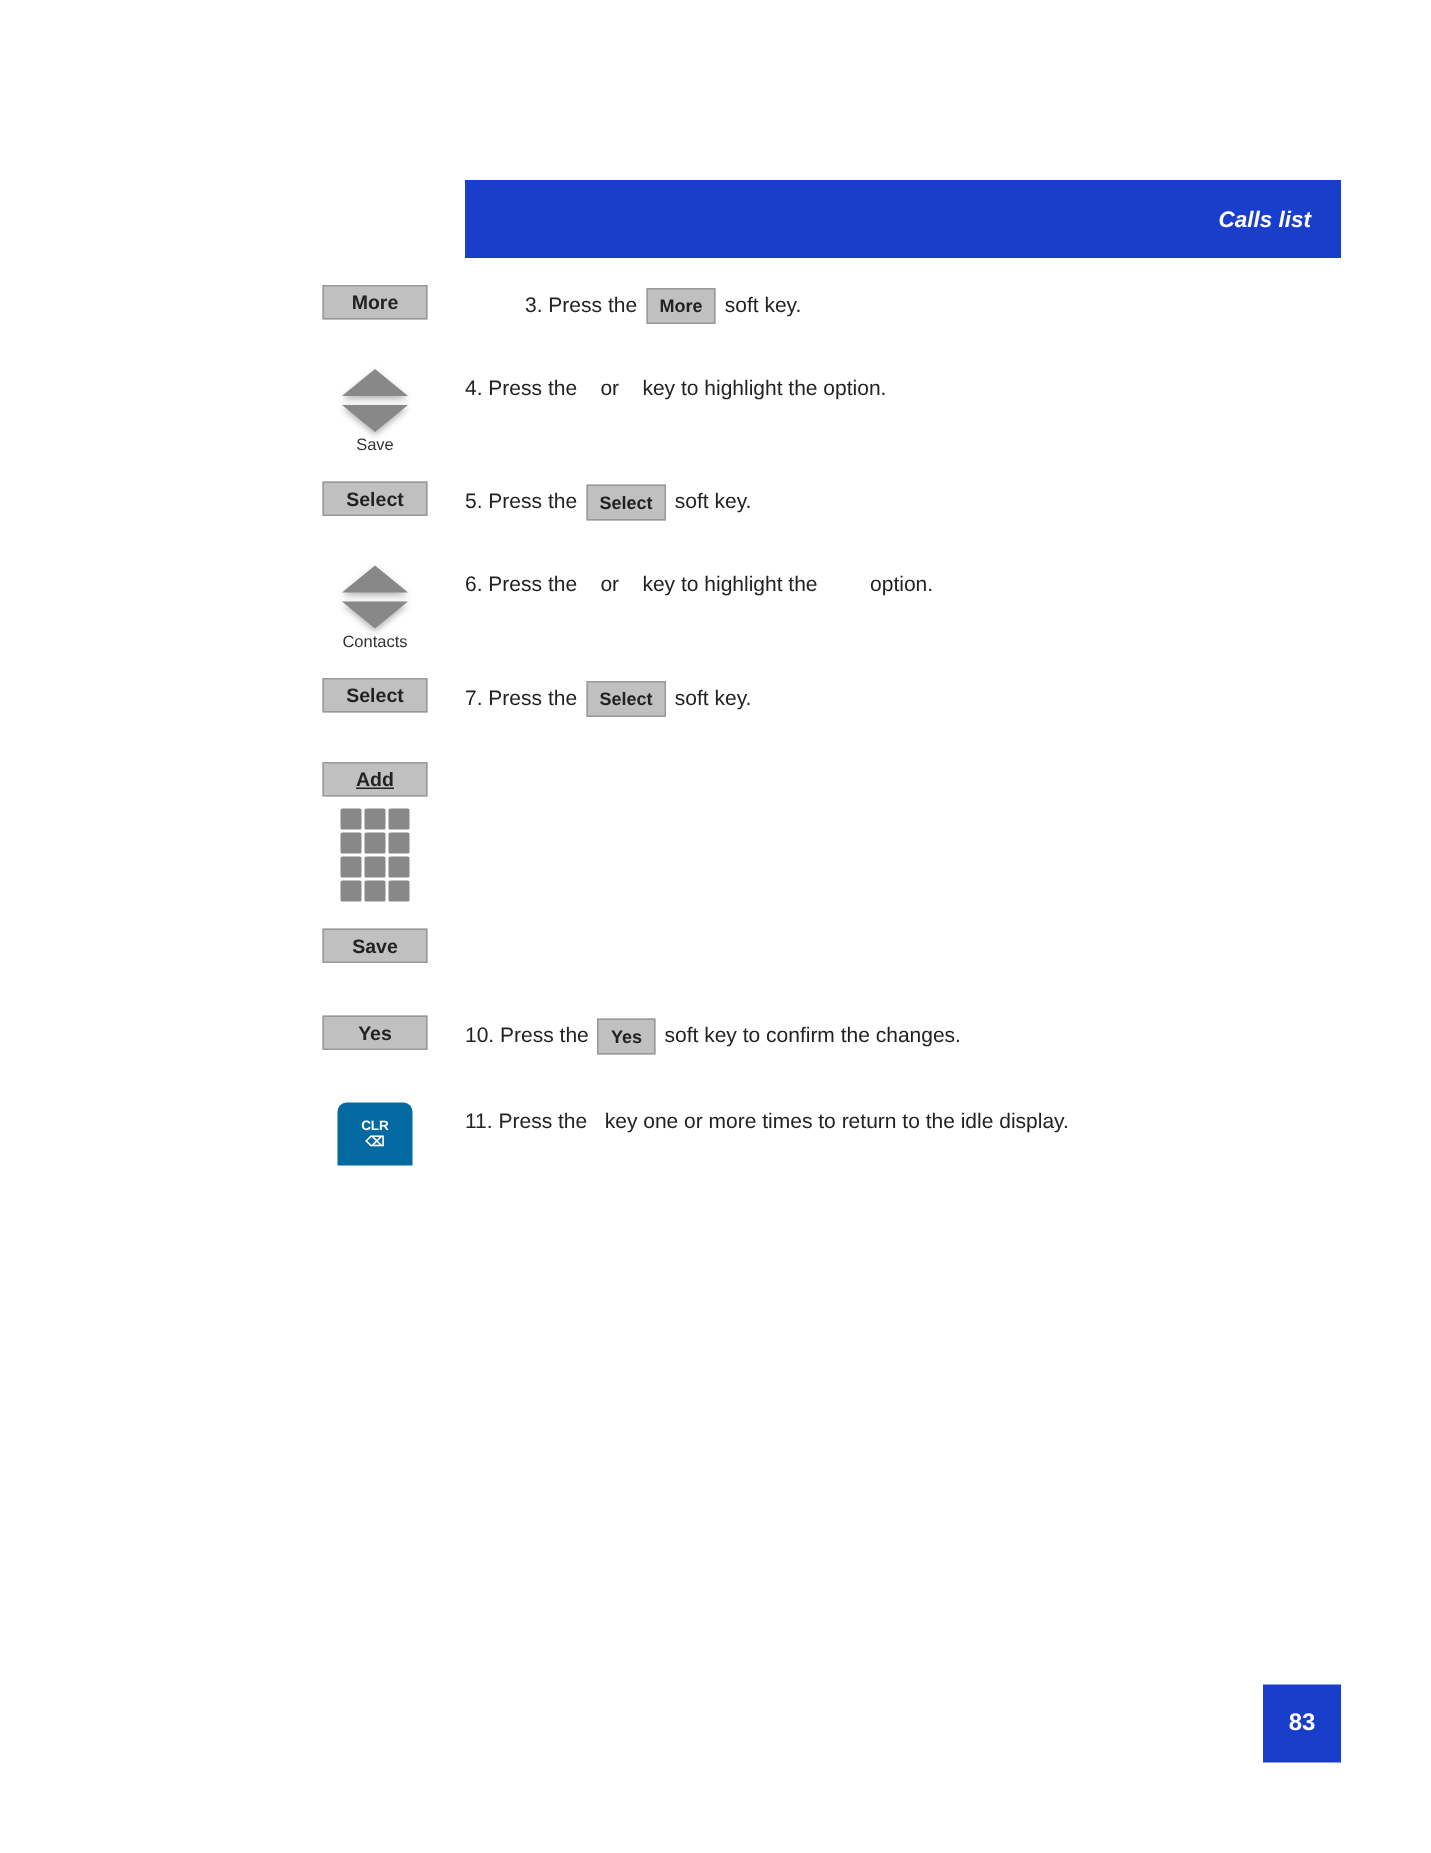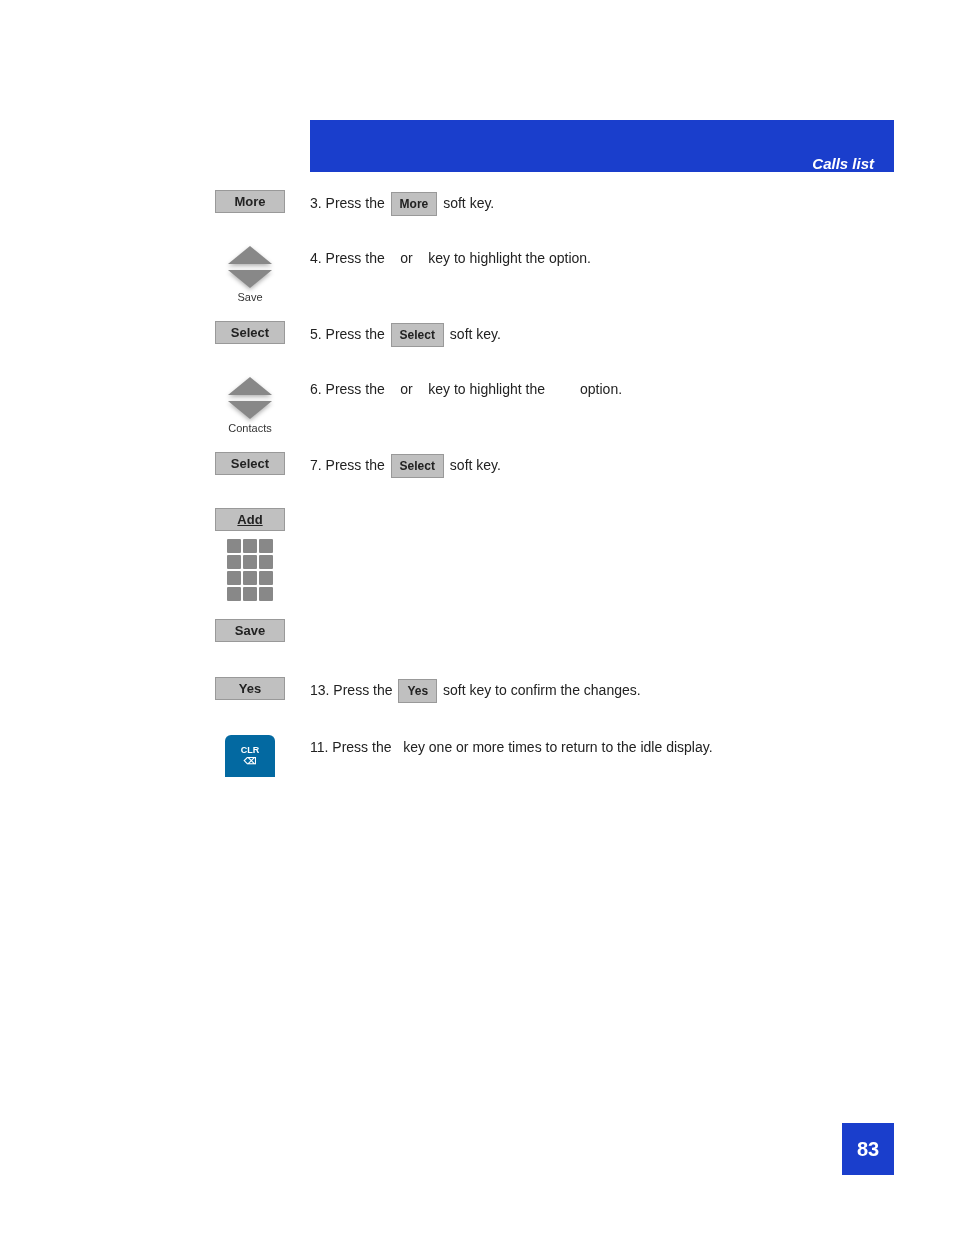--- a/index.html
+++ b/index.html
@@ -22,21 +22,21 @@
 
     
     .header-banner {
       position: absolute;
       top: 120px;
       left: 310px;
       right: 60px;
       height: 52px;
       background-color: #1a3ecc;
       display: flex;
-      align-items: flex-end;
+      align-items: center;
       justify-content: flex-end;
       padding-right: 20px;
     }
     .header-title {
       color: #ffffff;
       font-weight: bold;
       font-size: 15px;
       font-style: italic;
     }
 
@@ -136,21 +136,21 @@
       position: absolute;
       bottom: 60px;
       right: 60px;
       width: 52px;
       height: 52px;
       background-color: #1a3ecc;
       display: flex;
       align-items: center;
       justify-content: center;
       color: #ffffff;
-      font-size: 20px;
+      font-size: 16px;
       font-weight: bold;
     }
 
     .step-num {
       min-width: 28px;
       font-size: 14px;
     }
 
     .inline-btn {
       display: inline-block;
@@ -179,21 +179,21 @@
 
 <div class="page-container">
 
   <div class="header-banner">
     <span class="header-title">Calls list</span>
   </div>
 
   <div class="content-area">
 
 
-    <div class="step-row" style="margin-bottom:16px;">
+    <div class="step-row" style="margin-bottom:16px;gap:40px;">
       <div class="step-icon">
         <div class="soft-key-btn">More</div>
       </div>
       <div class="step-text">
         <span class="step-num">3.</span>
         Press the <span class="inline-btn">More</span> soft key.
       </div>
     </div>
 
     <div class="step-row">
@@ -269,21 +269,21 @@
       <div class="step-icon">
         <div class="soft-key-btn">Save</div>
       </div>
     </div>
 
     <div class="step-row">
       <div class="step-icon">
         <div class="soft-key-btn">Yes</div>
       </div>
       <div class="step-text">
-        <span class="step-num">13.</span>
+        <span class="step-num">10.</span>
         Press the <span class="inline-btn">Yes</span> soft key to confirm the changes.
       </div>
     </div>
 
     <div class="step-row" style="margin-top:8px;">
       <div class="step-icon">
 
         <div style="display:flex;justify-content:center;">
           <div style="width:50px;height:42px;background:#0369a1;border-radius:6px 6px 0 0;display:flex;align-items:center;justify-content:center;">
             <span style="font-size:9px;color:#fff;font-weight:bold;line-height:1.2;text-align:center;">CLR<br>⌫</span>

